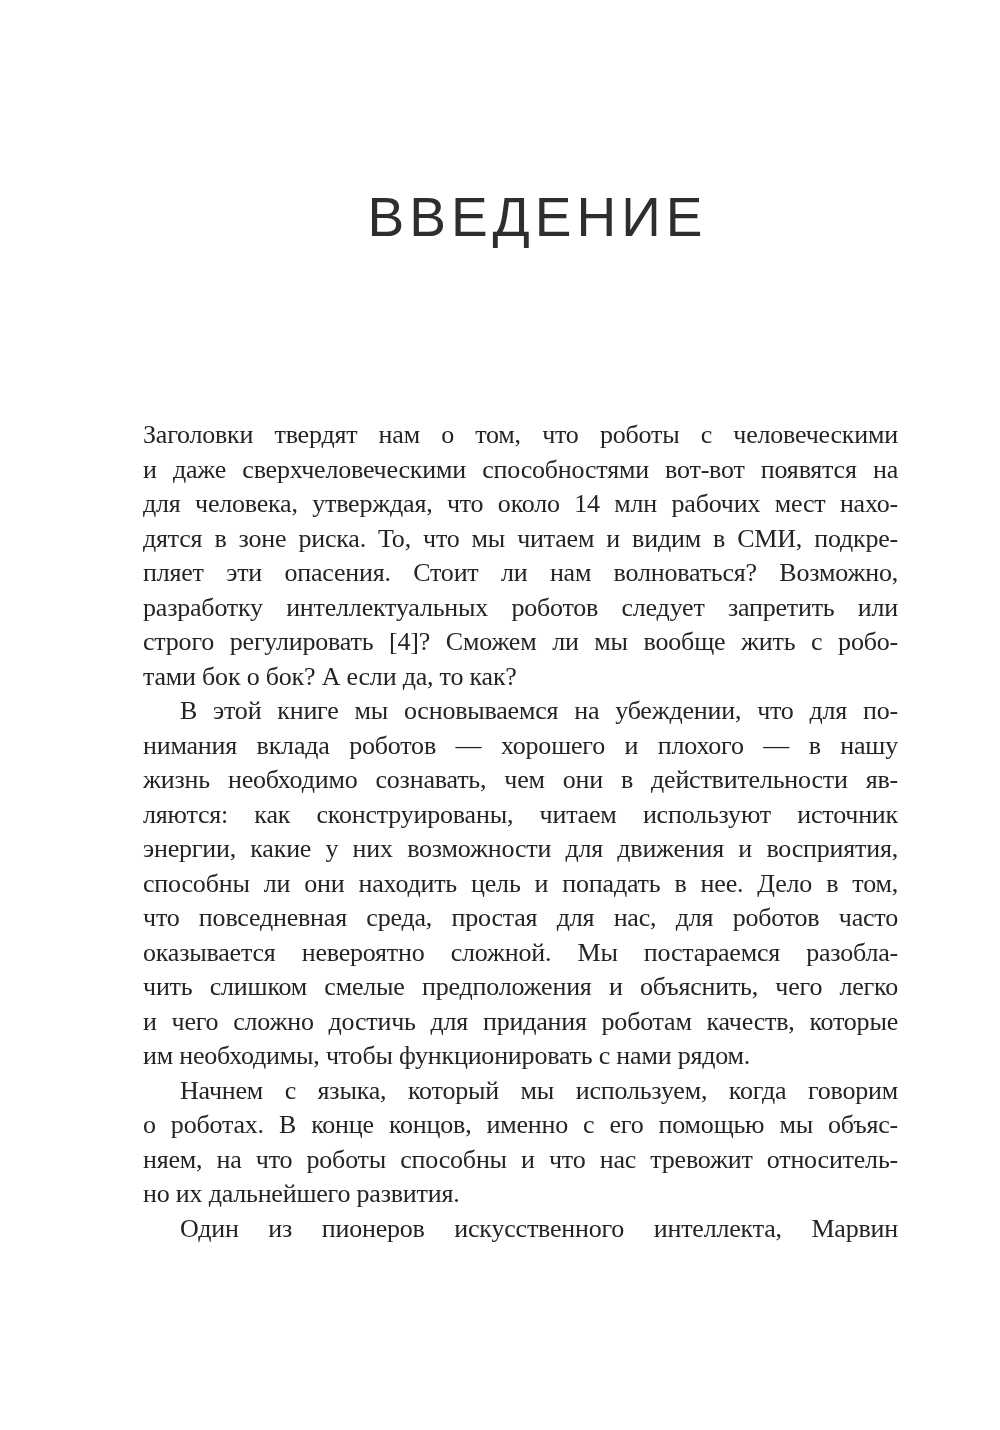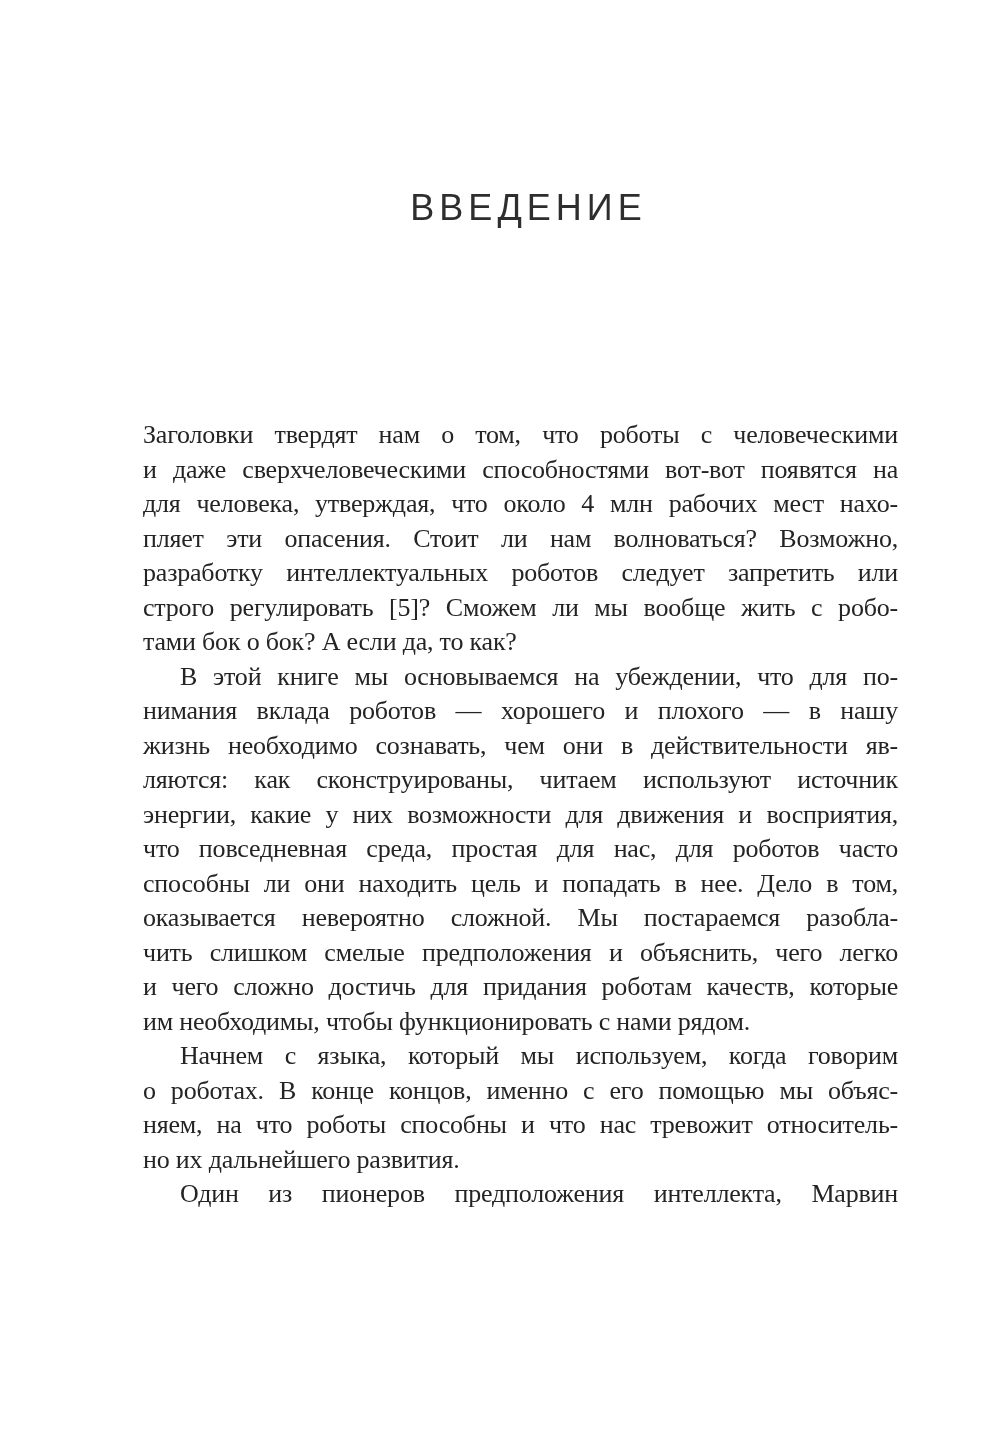--- a/index.html
+++ b/index.html
@@ -13,25 +13,25 @@
     height: 1430px;
     background: #ffffff;
     overflow: hidden;
     font-family: "Liberation Serif", serif;
   }
   .chapter-title {
     position: absolute;
     top: 178px;
     left: 143px;
     width: 755px;
-    margin: 8px;
+    margin: 17px;
     text-align: center;
     font-family: "Liberation Sans", sans-serif;
     font-weight: 400;
-    font-size: 36px;
+    font-size: 55px;
     line-height: 44px;
     letter-spacing: 5px;
     color: #2e2e2e;
   }
   .body-text {
     position: absolute;
     top: 418px;
     left: 143px;
     width: 755px;
     font-size: 26px;
@@ -60,42 +60,43 @@
 </style>
 </head>
 <body>
 
 <div class="page" style="background: rgb(255, 255, 255);">
   <h1 class="chapter-title" style="color: rgb(46, 46, 46);">ВВЕДЕНИЕ</h1>
   <main class="body-text" style="color: rgb(36, 36, 36);">
       <div class="para">
         <div class="line"><span>Заголовки твердят нам о том, что роботы с человеческими</span></div>
         <div class="line"><span>и даже сверхчеловеческими способностями вот-вот появятся на</span></div>
-        <div class="line"><span>для человека, утверждая, что около 4 млн рабочих мест нахо-</span></div>
+        <div class="line"><span>для человека, утверждая, что около 14 млн рабочих мест нахо-</span></div>
+        <div class="line"><span>дятся в зоне риска. То, что мы читаем и видим в СМИ, подкре-</span></div>
         <div class="line"><span>пляет эти опасения. Стоит ли нам волноваться? Возможно,</span></div>
         <div class="line"><span>разработку интеллектуальных роботов следует запретить или</span></div>
-        <div class="line"><span>строго регулировать [5]? Сможем ли мы вообще жить с робо-</span></div>
+        <div class="line"><span>строго регулировать [4]? Сможем ли мы вообще жить с робо-</span></div>
         <div class="line noJustify"><span>тами бок о бок? А если да, то как?</span></div>
       </div>
       <div class="para">
         <div class="line indent"><span>В этой книге мы основываемся на убеждении, что для по-</span></div>
         <div class="line"><span>нимания вклада роботов — хорошего и плохого — в нашу</span></div>
         <div class="line"><span>жизнь необходимо сознавать, чем они в действительности яв-</span></div>
         <div class="line"><span>ляются: как сконструированы, читаем используют источник</span></div>
         <div class="line"><span>энергии, какие у них возможности для движения и восприятия,</span></div>
+        <div class="line"><span>способны ли они находить цель и попадать в нее. Дело в том,</span></div>
         <div class="line"><span>что повседневная среда, простая для нас, для роботов часто</span></div>
-        <div class="line"><span>способны ли они находить цель и попадать в нее. Дело в том,</span></div>
         <div class="line"><span>оказывается невероятно сложной. Мы постараемся разобла-</span></div>
         <div class="line"><span>чить слишком смелые предположения и объяснить, чего легко</span></div>
         <div class="line"><span>и чего сложно достичь для придания роботам качеств, которые</span></div>
         <div class="line noJustify"><span>им необходимы, чтобы функционировать с нами рядом.</span></div>
       </div>
       <div class="para">
         <div class="line indent"><span>Начнем с языка, который мы используем, когда говорим</span></div>
         <div class="line"><span>о роботах. В конце концов, именно с его помощью мы объяс-</span></div>
         <div class="line"><span>няем, на что роботы способны и что нас тревожит относитель-</span></div>
         <div class="line noJustify"><span>но их дальнейшего развития.</span></div>
       </div>
       <div class="para">
-        <div class="line indent"><span>Один из пионеров предположения интеллекта, Марвин</span></div>
+        <div class="line indent"><span>Один из пионеров искусственного интеллекта, Марвин</span></div>
       </div>
     </main>
 </div>
 
 </body></html>

